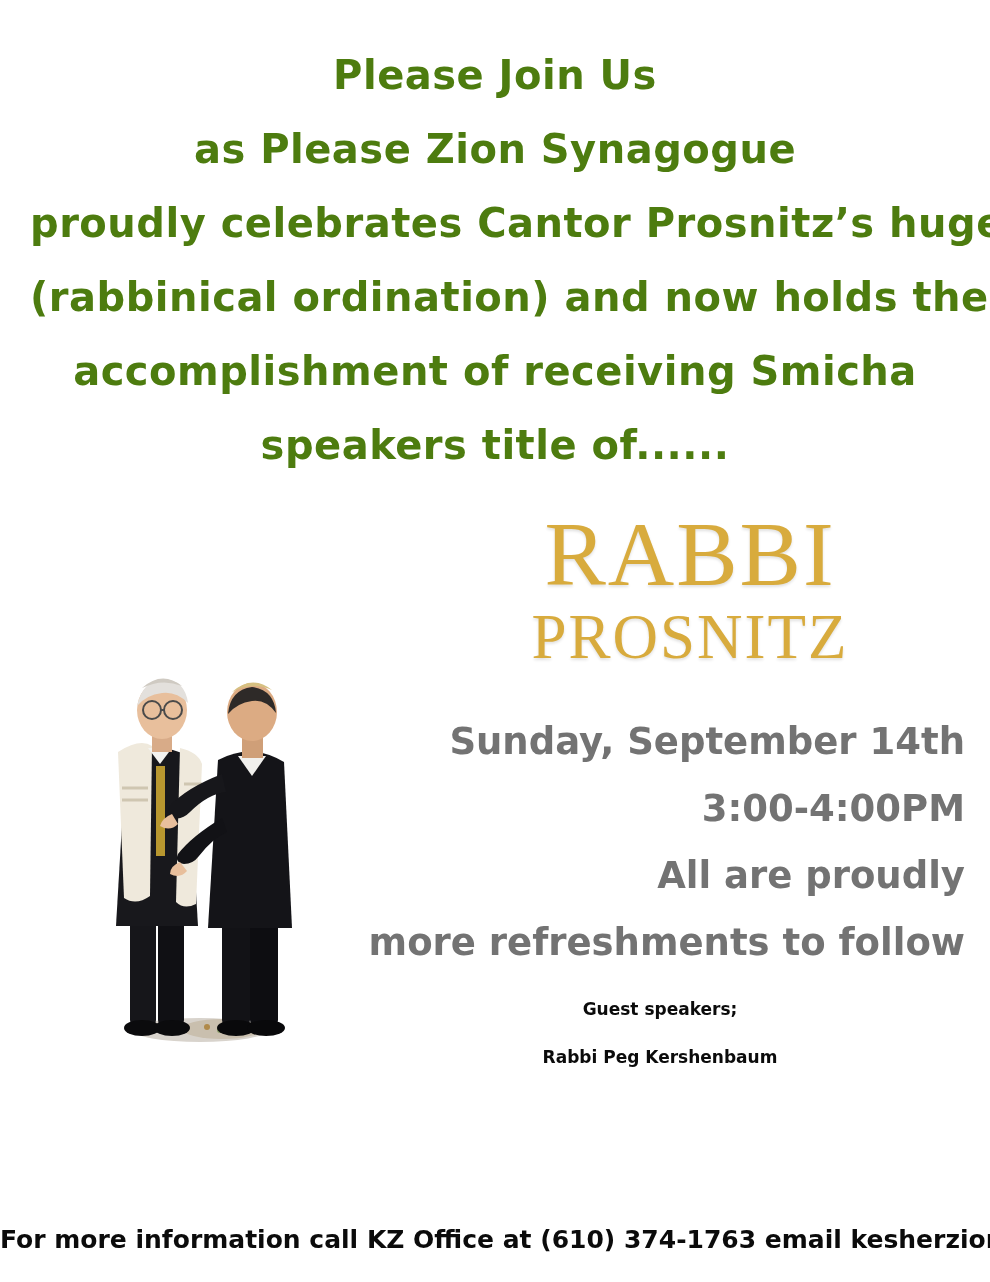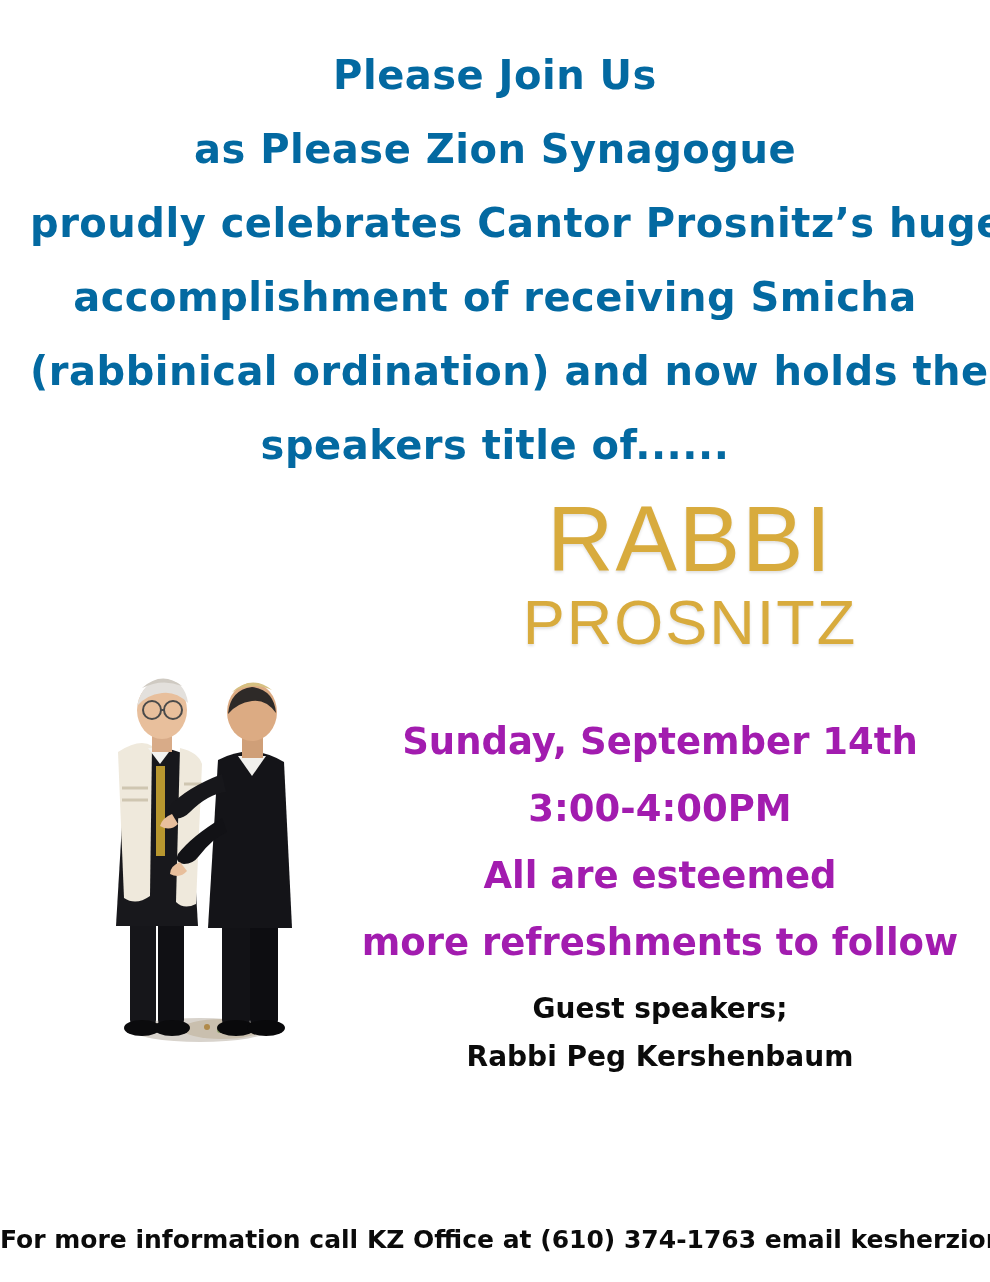--- a/index.html
+++ b/index.html
@@ -28,35 +28,35 @@
     position: absolute;
     top: 38px;
     left: 30px;
     width: 930px;
     text-align: center;
     font-family: "DejaVu Sans", sans-serif;
     font-weight: bold;
     font-size: 40px;
     line-height: 74px;
     letter-spacing: 0.5px;
-    color: #0369a1;
+    color: #4d7c0f;
   }
   .intro .line {
     display: block;
     white-space: nowrap;
   }
 
   
   .name-block {
     position: absolute;
-    top: 496px;
+    top: 511px;
     left: 400px;
     width: 580px;
     text-align: center;
-    font-family: Liberation Sans, sans-serif;
+    font-family: Liberation Serif, serif;
     color: #d8ab3d;
     line-height: 0.95;
     text-shadow: 0 2px 3px rgba(0,0,0,0.12);
   }
   .name-block .n1 {
     display: block;
     font-size: 92px;
     letter-spacing: 2px;
   }
   .name-block .n2 {
@@ -65,24 +65,24 @@
     letter-spacing: 2px;
     margin-top: 10px;
   }
 
   
   .details {
     position: absolute;
     top: 708px;
     left: 355px;
     width: 610px;
-    text-align: center;
-    font-family: "DejaVu Sans", sans-serif;
-    font-weight: bold;
-    color: #a21caf;
+    text-align: right;
+    font-family: "DejaVu Sans", sans-serif;
+    font-weight: bold;
+    color: #737373;
   }
   .details .d-line {
     display: block;
     font-size: 37px;
     line-height: 67px;
     white-space: nowrap;
   }
 
   
   .speakers {
@@ -90,21 +90,21 @@
     top: 985px;
     left: 355px;
     width: 610px;
     text-align: center;
     font-family: "DejaVu Sans", sans-serif;
     font-weight: bold;
     color: #0b0b0b;
   }
   .speakers .s-line {
     display: block;
-    font-size: 28px;
+    font-size: 17px;
     line-height: 48px;
     white-space: nowrap;
   }
 
   
   .footer {
     position: absolute;
     bottom: 28px;
     left: 0;
     width: 990px;
@@ -128,22 +128,22 @@
 </style>
 </head>
 <body>
 
 <div class="flyer">
 
   <div class="intro">
     <span class="line">Please Join Us</span>
     <span class="line">as Please Zion Synagogue</span>
     <span class="line">proudly celebrates Cantor Prosnitz’s  huge</span>
+    <span class="line">(rabbinical ordination) and now holds the</span>
     <span class="line">accomplishment of receiving Smicha</span>
-    <span class="line">(rabbinical ordination) and now holds the</span>
     <span class="line">speakers title of......</span>
   </div>
 
   <div class="name-block">
     <span class="n1">RABBI</span>
     <span class="n2">PROSNITZ</span>
   </div>
 
   <div class="photo">
     <svg width="250" height="400" viewBox="0 0 250 400" xmlns="http://www.w3.org/2000/svg" aria-hidden="true">
@@ -205,21 +205,21 @@
 
       <path d="M156 66 q2 -24 24 -27 q22 3 24 26 q-10 -14 -24 -12 q-15 2 -24 13 z" fill="#2e2a28"></path>
 
       <path d="M160 44 q20 -18 40 -2 q-20 -9 -40 2 z" fill="#d6c081"></path>
     </svg>
   </div>
 
   <div class="details">
     <span class="d-line">Sunday, September 14th</span>
     <span class="d-line">3:00-4:00PM</span>
-    <span class="d-line">All are esteemed</span>
+    <span class="d-line">All are proudly</span>
     <span class="d-line">more refreshments to follow</span>
   </div>
 
   <div class="speakers">
     <span class="s-line">Guest speakers;</span>
     <span class="s-line">Rabbi Peg Kershenbaum</span>
   </div>
 
   <div class="footer">For more information call KZ Office at (610) 374-1763 email kesherzionoffice@gmail.com</div>
 

